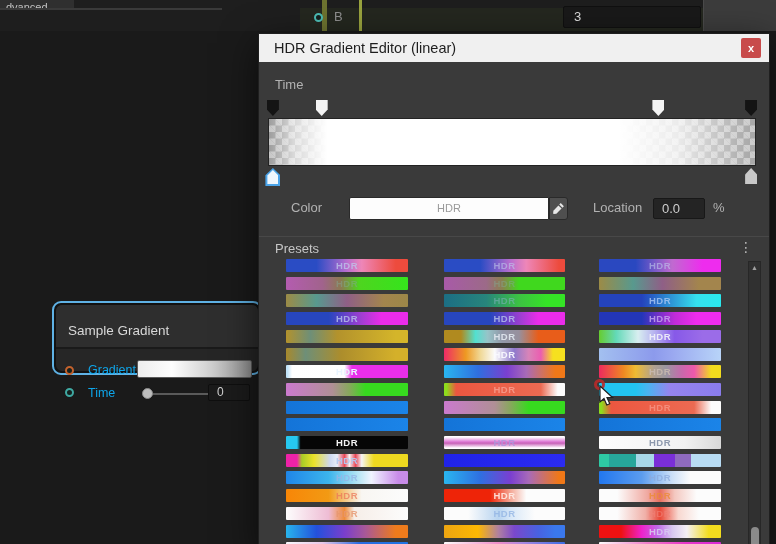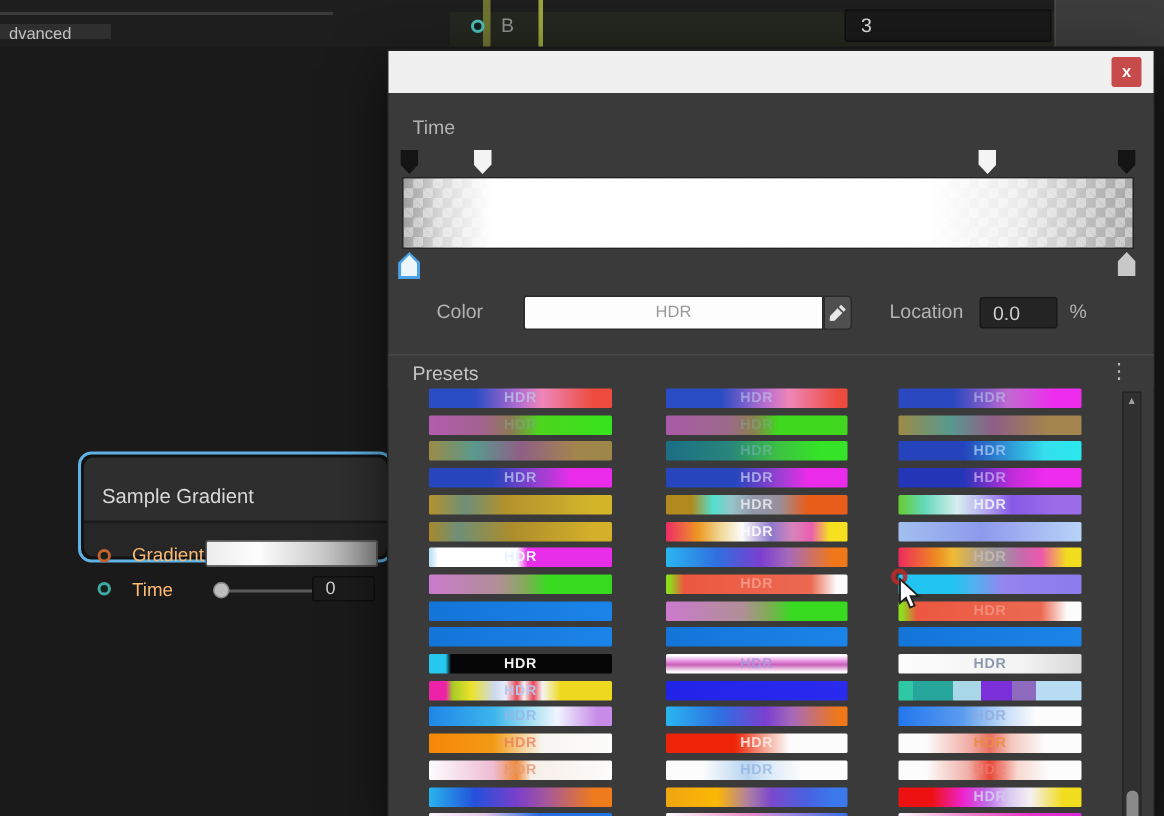--- a/index.html
+++ b/index.html
@@ -5,41 +5,41 @@
   html,body{margin:0;padding:0;width:776px;height:544px;overflow:hidden;background:#1a1a1a;
             font-family:"Liberation Sans","DejaVu Sans",sans-serif;-webkit-font-smoothing:antialiased;}
   *{box-sizing:border-box;}
   .abs{position:absolute;}
 
   
   #canvas{position:absolute;inset:0;background:#1a1a1a;}
   #top-strip{position:absolute;left:0;top:0;width:776px;height:31px;background:#1e1e1e;}
   #node-header-strip{position:absolute;left:300px;top:8px;width:403px;height:23px;background:#24271f;}
   #tab-partial{position:absolute;left:0;top:0;width:74px;height:10px;background:#2f2f2f;overflow:hidden;
-               color:#c2c2c2;font-size:11px;line-height:14px;padding-left:6px;margin-top:16px;}
+               color:#c2c2c2;font-size:11px;line-height:14px;padding-left:6px;}
   #tab-line{position:absolute;left:0;top:8px;width:222px;height:2px;background:#3a3a3a;}
   .wire{position:absolute;top:0;height:31px;}
   #wire-1{left:322px;width:5px;background:#6d7330;}
   #wire-2{left:359px;width:3px;background:#99a33e;}
   .port-ring{width:9px;height:9px;border-radius:50%;background:#15211f;}
   #port-b{left:314px;top:13px;border:2px solid #4cbdb5;}
   #port-b-label{left:334px;top:9px;color:#8f8f8f;font-size:13px;}
   #field-b{left:563px;top:6px;width:138px;height:22px;background:#191919;border:1px solid #101010;
            border-radius:2px;color:#dcdcdc;font-size:13px;line-height:20px;padding-left:10px;}
   #top-right-panel{position:absolute;left:703px;top:0;width:73px;height:31px;background:#3c3c3c;border-left:1px solid #4a4a4a;}
 
   
   #node{left:52px;top:301px;width:210px;height:74px;border:2px solid #5fb2e5;border-radius:9px;
         background:#121212;padding:2px;z-index:2;}
   #node-inner{width:100%;height:100%;border-radius:6px;overflow:hidden;background:#262626;}
   #node-title{height:44px;background:#2e2e2e;border-bottom:2px solid #1a1a1a;color:#d8d8d8;
               font-size:13.5px;display:flex;align-items:flex-end;padding:0 0 9px 12px;}
   #node-port-gradient{left:11px;top:63px;border:2px solid #c4622d;}
   #node-port-time{left:11px;top:85px;border:2px solid #3fa9a2;}
-  .node-label{color:#fdba74;font-size:12.5px;}
+  .node-label{color:#0ea5e9;font-size:12.5px;}
   #node-label-gradient{left:34px;top:60px;}
   #node-label-time{left:34px;top:83px;}
   #node-gradient-swatch{left:83px;top:57px;width:115px;height:18px;border:1px solid #5a5a5a;border-radius:2px;}
   #time-track{left:98px;top:90px;width:56px;height:2px;background:#5a5a5a;}
   #time-knob{left:88px;top:85px;width:11px;height:11px;border-radius:50%;background:#bdbdbd;border:1px solid #8a8a8a;}
   #time-field{left:154px;top:81px;width:42px;height:17px;background:#1b1b1b;border:1px solid #0f0f0f;
               border-radius:2px;color:#d0d0d0;font-size:12px;line-height:15px;padding-left:8px;}
 
   
   #dialog{left:258px;top:33px;width:512px;height:515px;background:#3a3a3a;z-index:5;
@@ -125,20 +125,21 @@
     <div class="abs port-ring" id="node-port-time"></div>
     <div class="abs node-label" id="node-label-time">Time</div>
     <div class="abs" id="time-track"></div>
     <div class="abs" id="time-knob"></div>
     <div class="abs" id="time-field">0</div>
   </div>
 </div>
 
 <div class="abs" id="dialog">
   <div class="abs" id="titlebar">
+    <span id="dialog-title">HDR Gradient Editor (linear)</span>
     <span id="close-btn">x</span>
   </div>
 
   <div class="abs dlg-label" id="mode-label">Time</div>
 
   <div class="abs" id="alpha-track">
       <div class="alpha-stop" style="left: calc(1% - 6px); background: rgb(20, 20, 20);"></div>
       <div class="alpha-stop" style="left: calc(11% - 6px); background: rgb(244, 244, 244);"></div>
       <div class="alpha-stop" style="left: calc(80% - 6px); background: rgb(244, 244, 244);"></div>
       <div class="alpha-stop" style="left: calc(99% - 6px); background: rgb(20, 20, 20);"></div>

